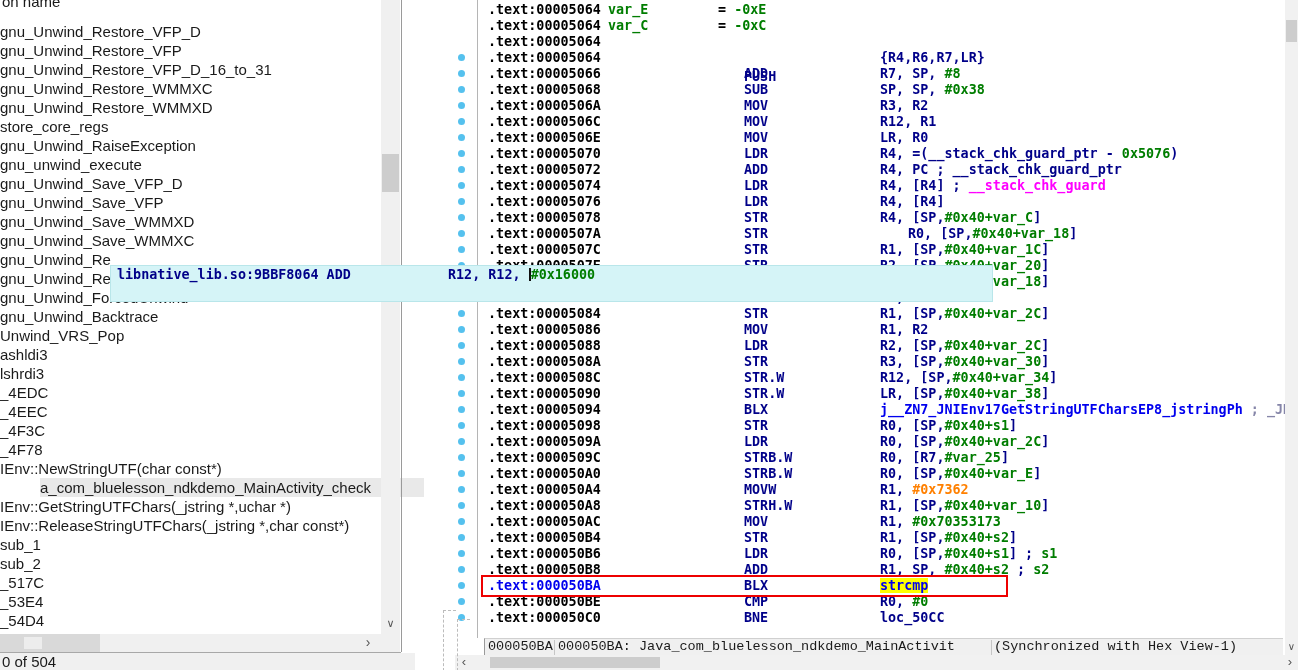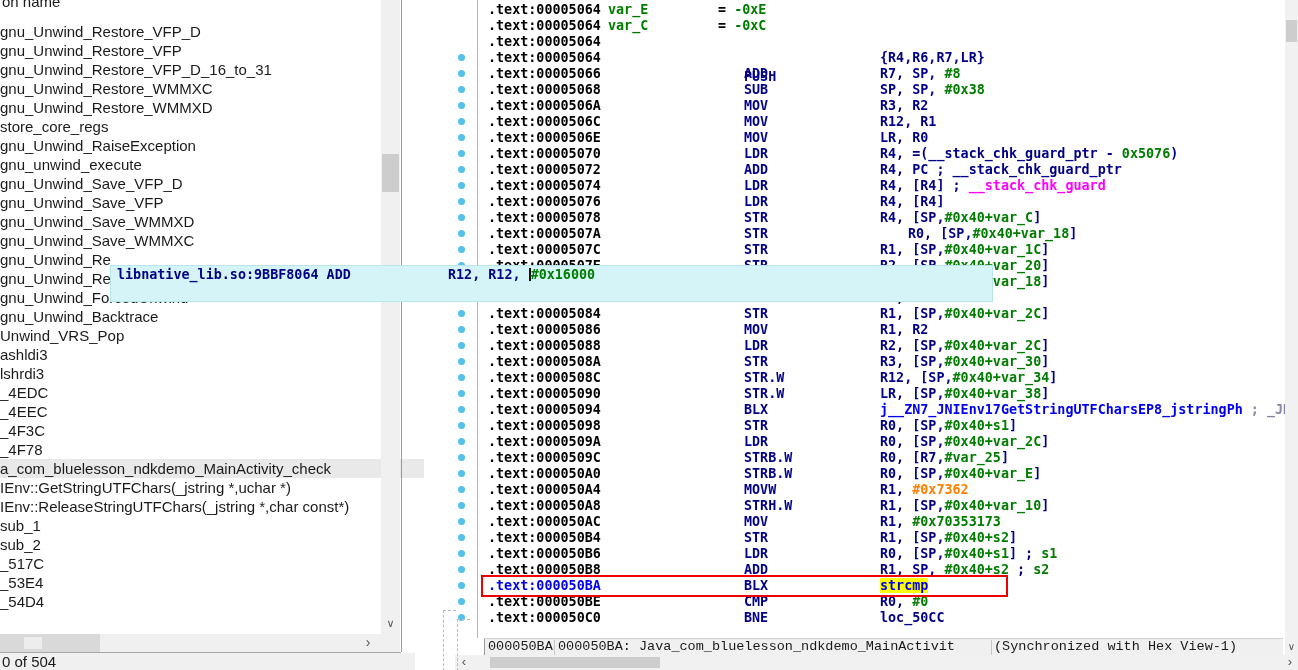--- a/index.html
+++ b/index.html
@@ -2,21 +2,21 @@
 <html><head>
 <meta charset="utf-8">
 <style>
   html,body{margin:0;padding:0;background:#fff;}
   #root{position:relative;width:1298px;height:670px;overflow:hidden;background:#fff;
         font-family:"Liberation Sans",sans-serif;}
   
   .fn-header{position:absolute;left:2px;top:-7px;font-size:15px;line-height:18px;color:#1a1a1a;white-space:pre;}
   #fn-list{position:absolute;left:0;top:22px;width:424px;height:612px;overflow:hidden;}
   .fn-item{height:19px;line-height:19px;font-size:15px;color:#1a1a1a;white-space:pre;overflow:hidden;}
-  .fn-item.sel{background:var(--selected-row,#e9e9e9);}
+  .fn-item.sel{background:var(--selected-row,#e9e9e9);margin-left:40px;}
   .fn-vscroll{position:absolute;left:381px;top:0;width:19px;height:634px;background:var(--scroll-track,#f0f0f0);z-index:2;}
   .fn-vthumb{position:absolute;left:1px;top:154px;width:17px;height:38px;background:var(--scroll-thumb,#cdcdcd);}
   .fn-vdown{position:absolute;left:0;top:613px;width:19px;height:20px;color:#555;font-size:11px;line-height:20px;text-align:center;}
   .fn-hscroll{position:absolute;left:0;top:634px;width:400px;height:18px;background:var(--scroll-track,#f0f0f0);z-index:2;}
   .fn-hthumb{position:absolute;left:0;top:0;width:100px;height:18px;background:#d9d9d9;}
   .fn-hsq{position:absolute;left:24px;top:3px;width:18px;height:12px;background:#ededed;}
   .fn-hright{position:absolute;right:22px;top:0;width:20px;height:18px;color:#555;font-size:14px;line-height:17px;text-align:center;}
   .fn-bottomline{position:absolute;left:0;top:652px;width:401px;height:1px;background:#a8a8a8;}
   .fn-status{position:absolute;left:0;top:653px;width:415px;height:17px;background:var(--bar-bg,#f0f0f0);
              font-size:15px;line-height:17px;color:#1a1a1a;padding-left:2px;box-sizing:border-box;}
@@ -83,20 +83,21 @@
       <div class="fn-item">gnu_Unwind_Resume_or_Rethrow</div>
       <div class="fn-item">gnu_Unwind_ForcedUnwind</div>
       <div class="fn-item">gnu_Unwind_Backtrace</div>
       <div class="fn-item">Unwind_VRS_Pop</div>
       <div class="fn-item">ashldi3</div>
       <div class="fn-item">lshrdi3</div>
       <div class="fn-item">_4EDC</div>
       <div class="fn-item">_4EEC</div>
       <div class="fn-item">_4F3C</div>
       <div class="fn-item">_4F78</div>
+      <div class="fn-item">IEnv::NewStringUTF(char const*)</div>
       <div class="fn-item sel">a_com_bluelesson_ndkdemo_MainActivity_check</div>
       <div class="fn-item">IEnv::GetStringUTFChars(_jstring *,uchar *)</div>
       <div class="fn-item">IEnv::ReleaseStringUTFChars(_jstring *,char const*)</div>
       <div class="fn-item">sub_1</div>
       <div class="fn-item">sub_2</div>
       <div class="fn-item">_517C</div>
       <div class="fn-item">_53E4</div>
       <div class="fn-item">_54D4</div>
     </div>
   <div class="fn-vscroll">

